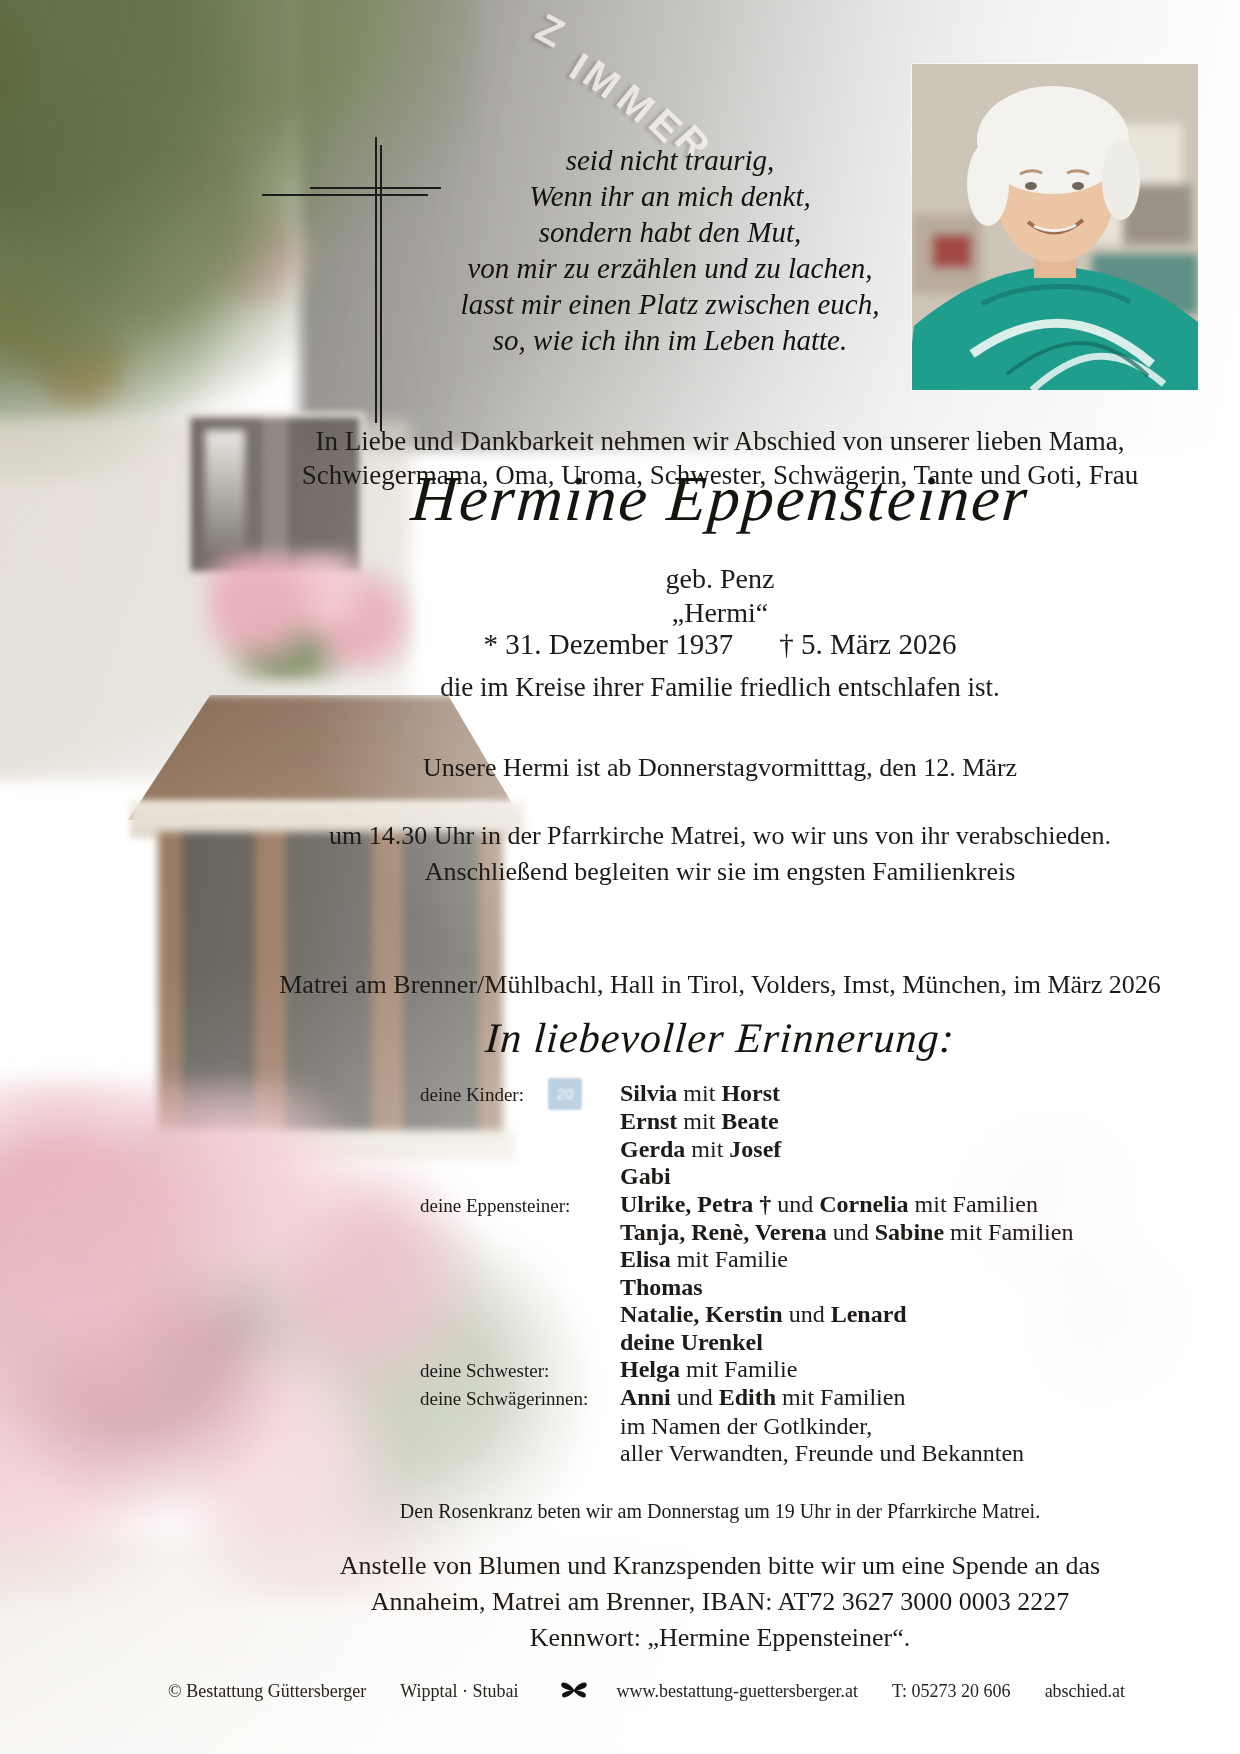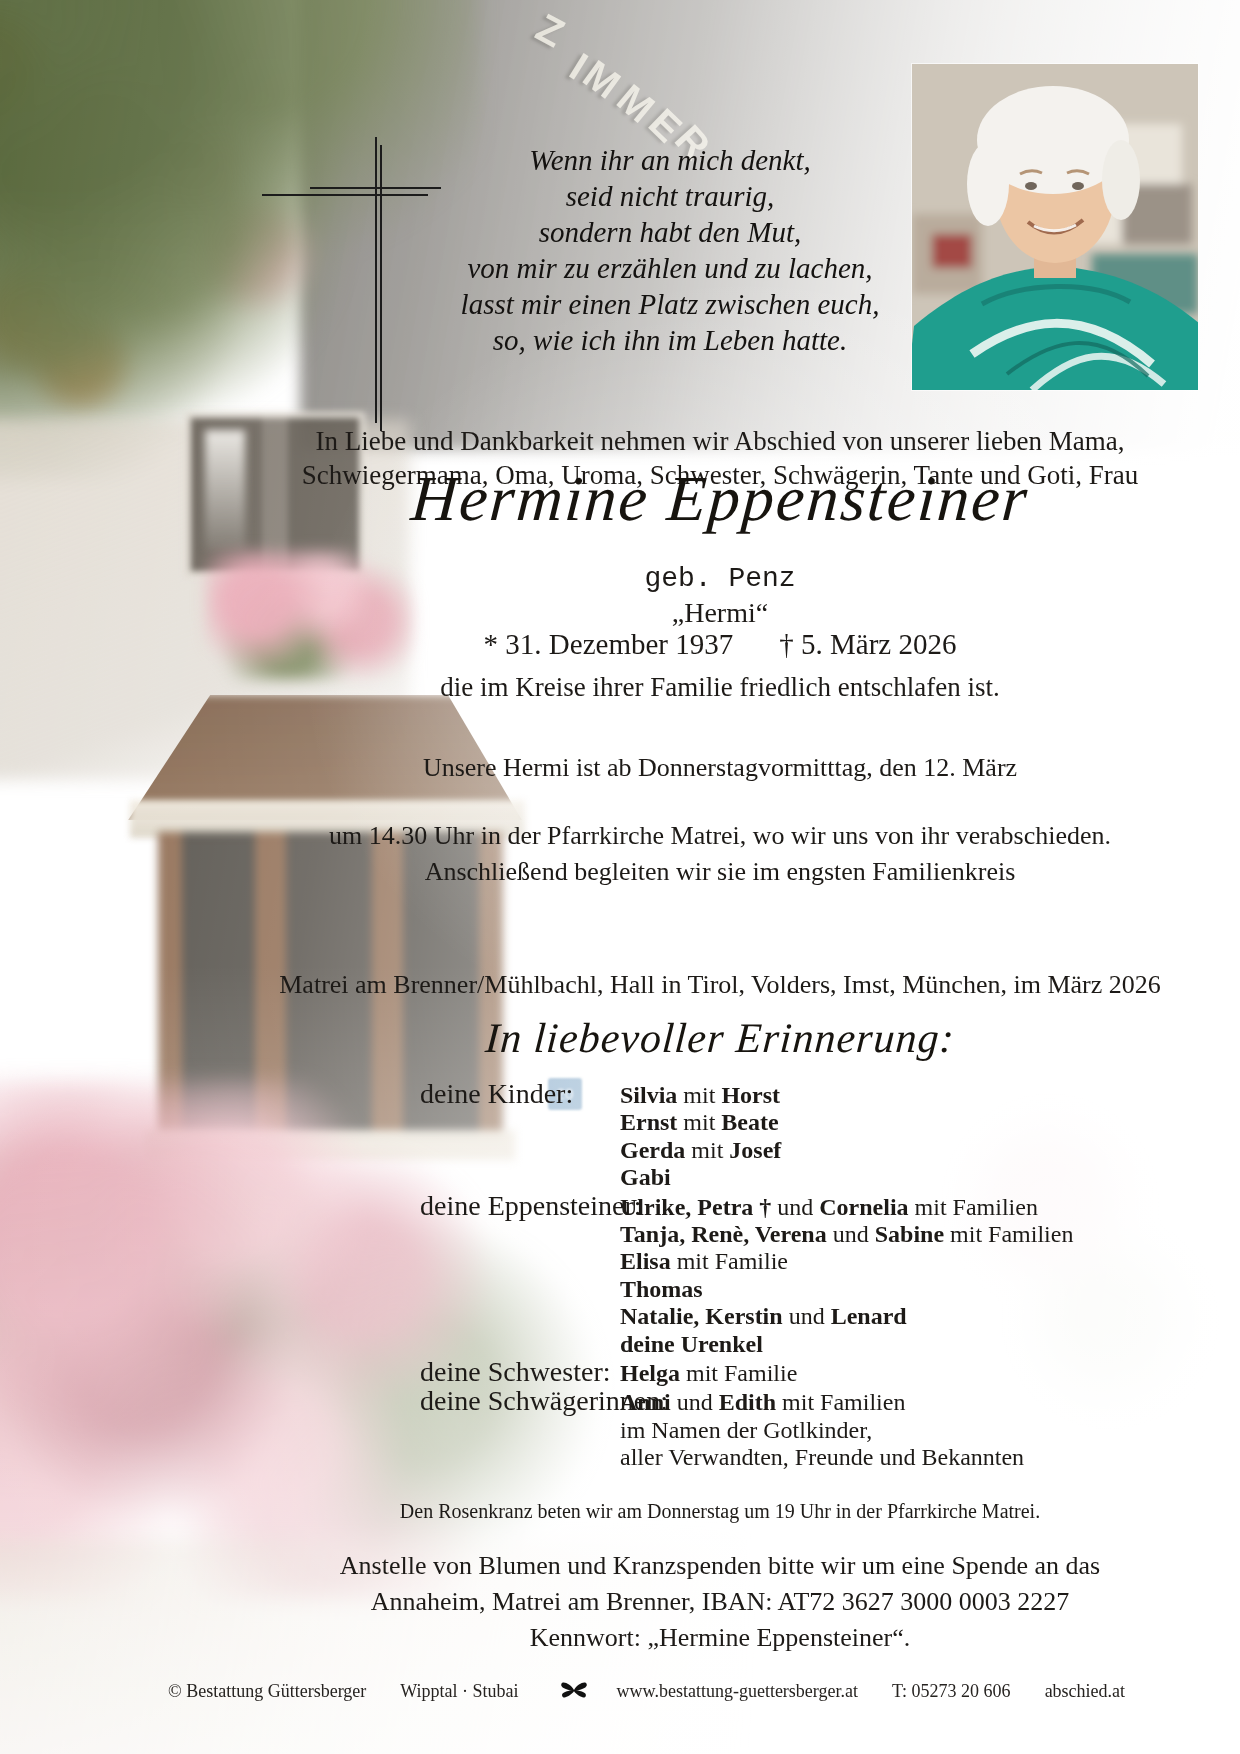--- a/index.html
+++ b/index.html
@@ -94,35 +94,35 @@
   .content{position:absolute; inset:0; z-index:2;}
   .cross{position:absolute; left:255px; top:135px;}
   .poem{position:absolute; left:320px; top:142px; width:700px; text-align:center;
     font-style:italic; font-size:29px; line-height:36px; color:#141210;}
   .portrait{position:absolute; left:912px; top:64px; width:286px; height:326px;
     box-shadow:0 0 0 1px rgba(255,255,255,.6);}
   .centercol{position:absolute; left:240px; width:960px; text-align:center;}
   .intro{top:424px; font-size:27px; line-height:34px;}
   .name{top:462px; font-size:64px; font-style:italic; font-weight:400;
     letter-spacing:2px; color:#17140f; transform:skewX(-4deg);}
-  .birthname{top:563px; font-size:28px;font-family:Liberation Mono, monospace;}
+  .birthname{top:563px; font-size:28px;}
   .nickname{top:597px; font-size:28px;}
   .dates{top:628px; font-size:29px;}
   .dates .death{margin-left:46px;}
   .farewell{top:672px; font-size:27px;}
   .para{font-size:26px; line-height:36px;}
   .laying{top:750px;}
   .service{top:818px;}
   .places{top:970px; font-size:26px;}
   .remembrance{top:1014px; font-size:42px; font-style:italic; letter-spacing:1px;
     transform:skewX(-4deg); color:#17140f;}
   .family{position:absolute; left:420px; top:1080px; width:720px;
     font-size:24px; line-height:27.4px;}
   .family-row{display:flex; align-items:baseline;}
-  .family-label{width:200px; flex:none; font-size:28px; white-space:nowrap;}
+  .family-label{width:200px; flex:none; font-size:19px; white-space:nowrap;}
   .family-value{white-space:nowrap;}
   .family-value .b{font-weight:bold;}
   .rosary{top:1500px; font-size:20px;}
   .donation{top:1548px; font-size:26px; line-height:36px;}
   .footer{position:absolute; left:168px; top:1680px; width:960px;
     display:flex; align-items:center; font-size:18px; color:#262320;}
   .footer .sep{width:34px; flex:none;}
   .footer .sep-s{width:22px; flex:none;}
   .butterfly{flex:none; margin:0 6px;}
 </style>
@@ -159,22 +159,22 @@
 
     <svg class="cross" width="215" height="300" viewBox="0 0 215 300">
       <line x1="121" y1="2" x2="121" y2="288" stroke="#1c1c1c" stroke-width="2"></line>
       <line x1="126" y1="10" x2="126" y2="296" stroke="#1c1c1c" stroke-width="2"></line>
       <line x1="55" y1="53" x2="186" y2="53" stroke="#1c1c1c" stroke-width="2"></line>
       <line x1="7" y1="60" x2="173" y2="60" stroke="#1c1c1c" stroke-width="2"></line>
     </svg>
 
     <div class="poem">
 
-    <div class="poem-line">Wenn ihr an mich denkt,</div>
-        <div class="poem-line">seid nicht traurig,</div>
+    <div class="poem-line">seid nicht traurig,</div>
+        <div class="poem-line">Wenn ihr an mich denkt,</div>
         <div class="poem-line">sondern habt den Mut,</div>
         <div class="poem-line">von mir zu erzählen und zu lachen,</div>
         <div class="poem-line">lasst mir einen Platz zwischen euch,</div>
         <div class="poem-line">so, wie ich ihn im Leben hatte.</div>
       </div>
 
     <div class="portrait">
       <svg width="286" height="326" viewBox="0 0 286 326">
         <defs>
             <filter id="pb" x="-20%" y="-20%" width="140%" height="140%">

